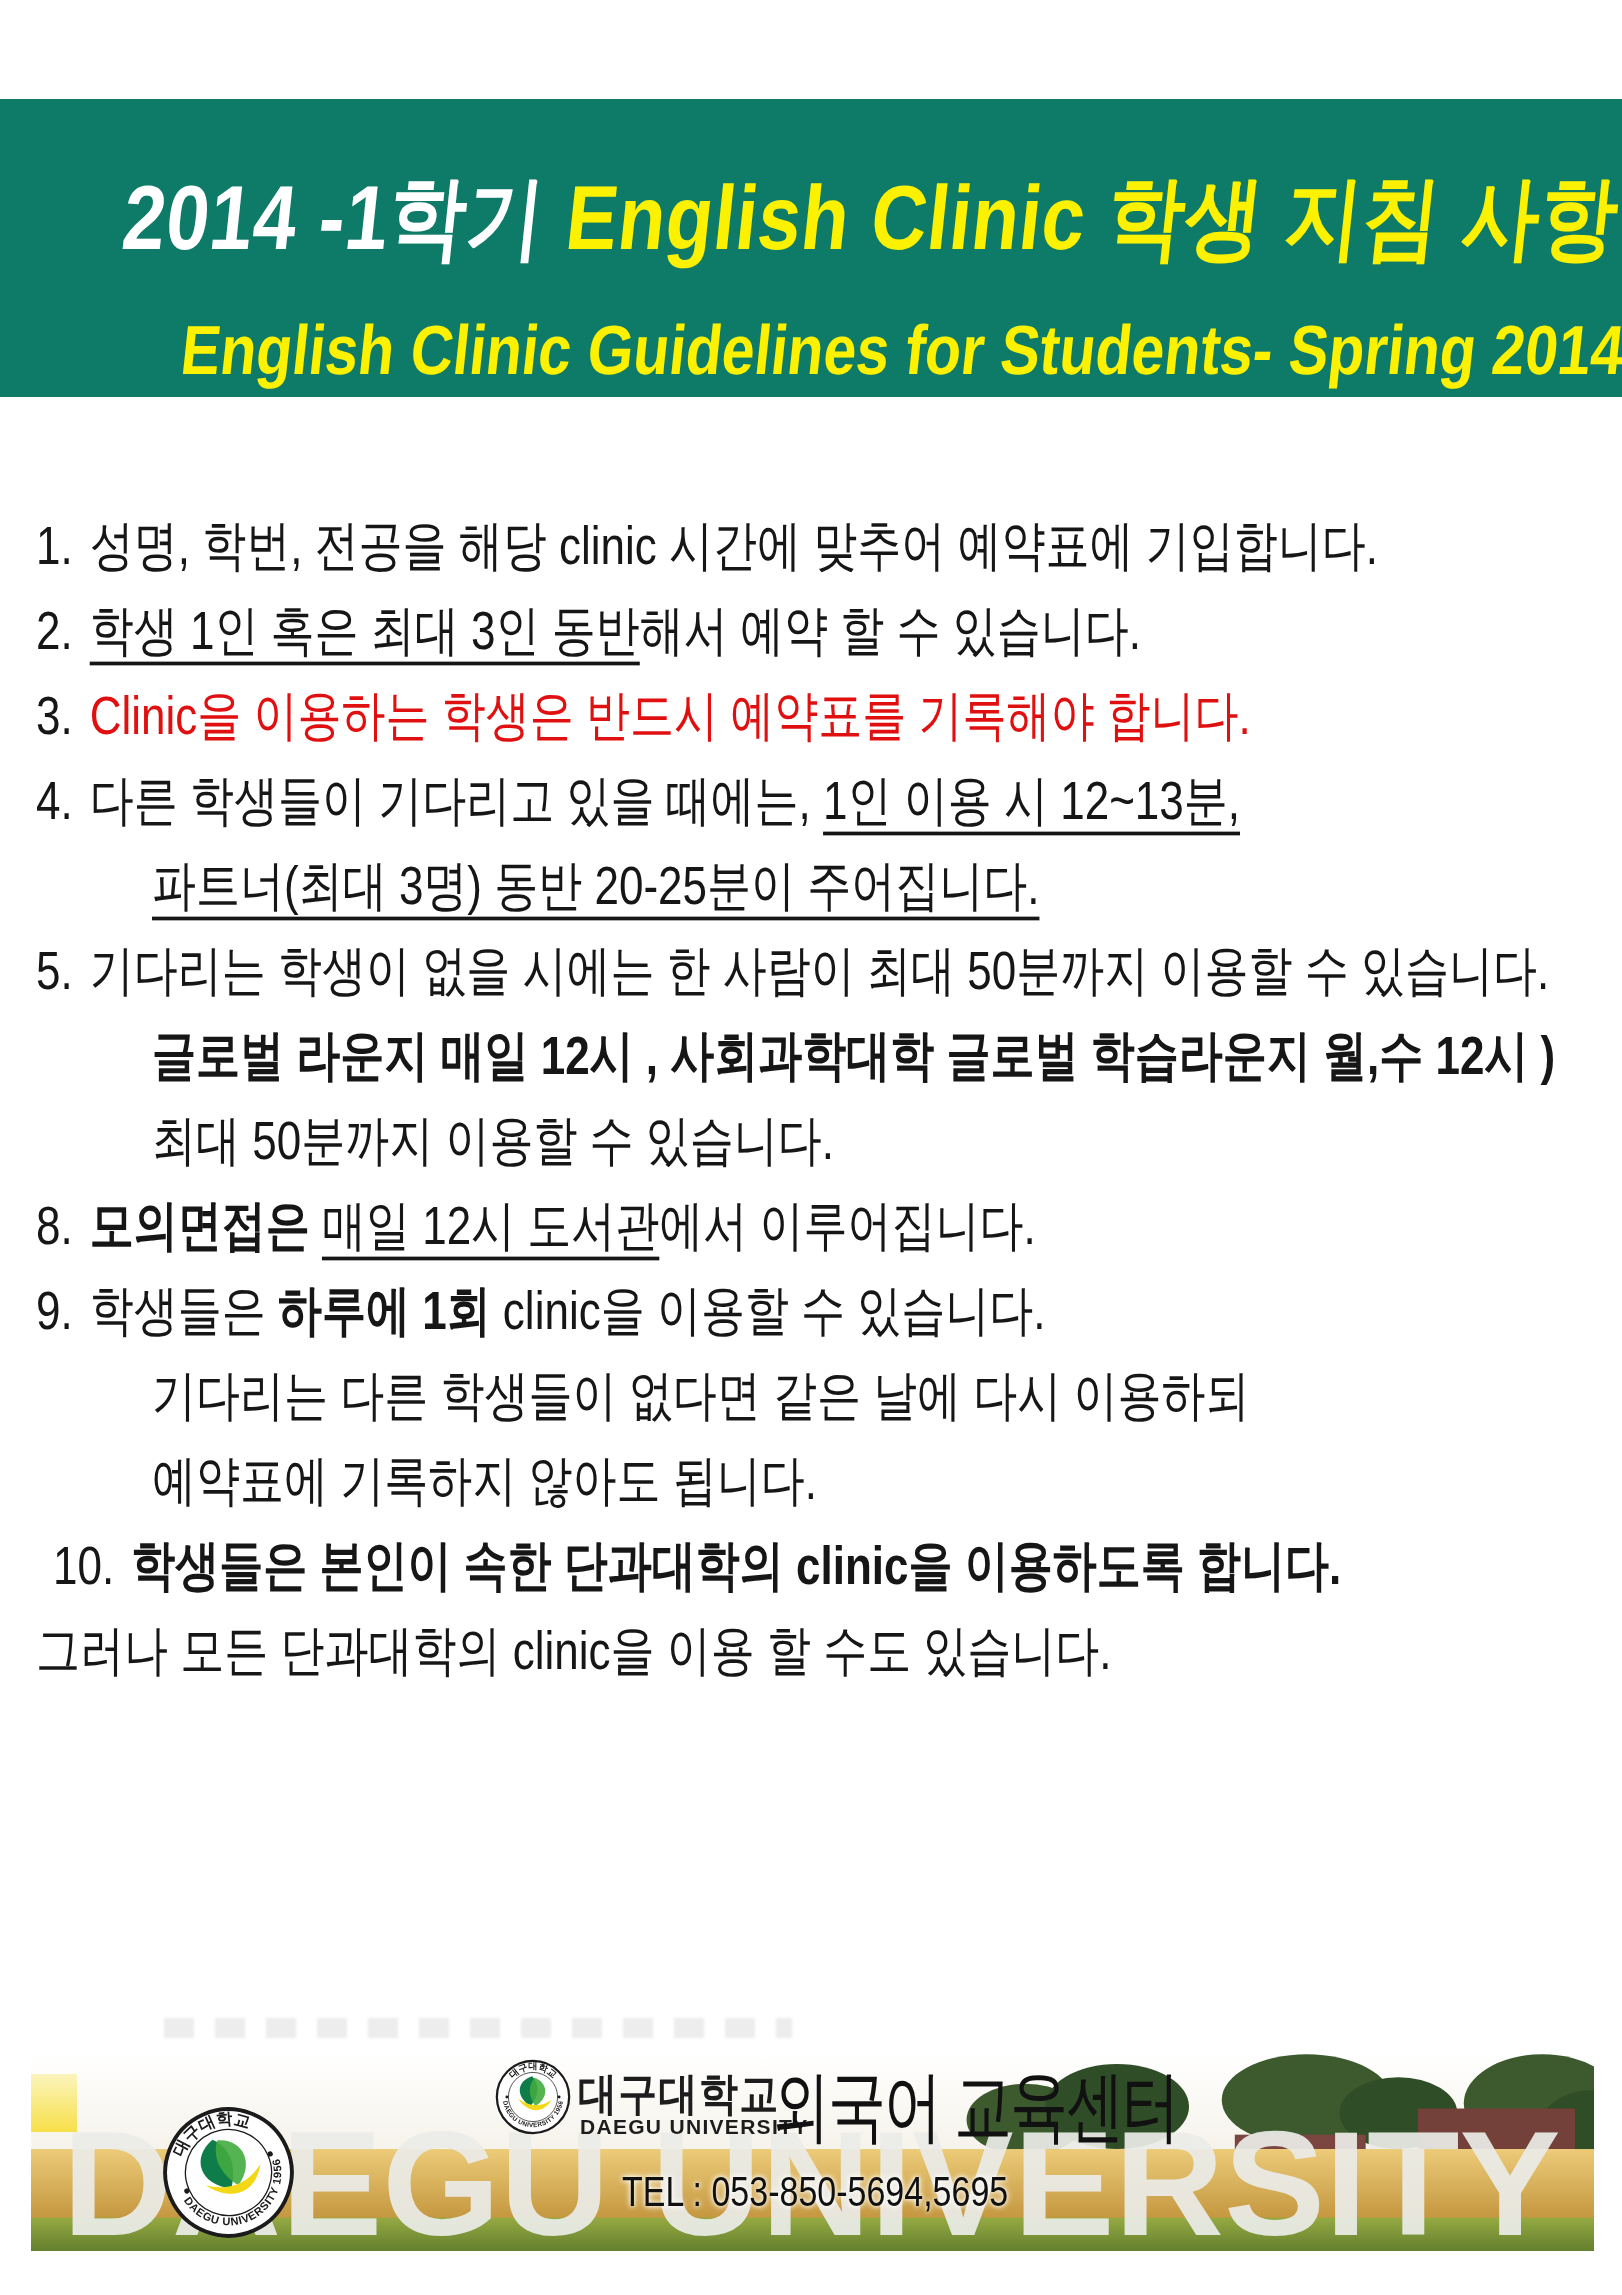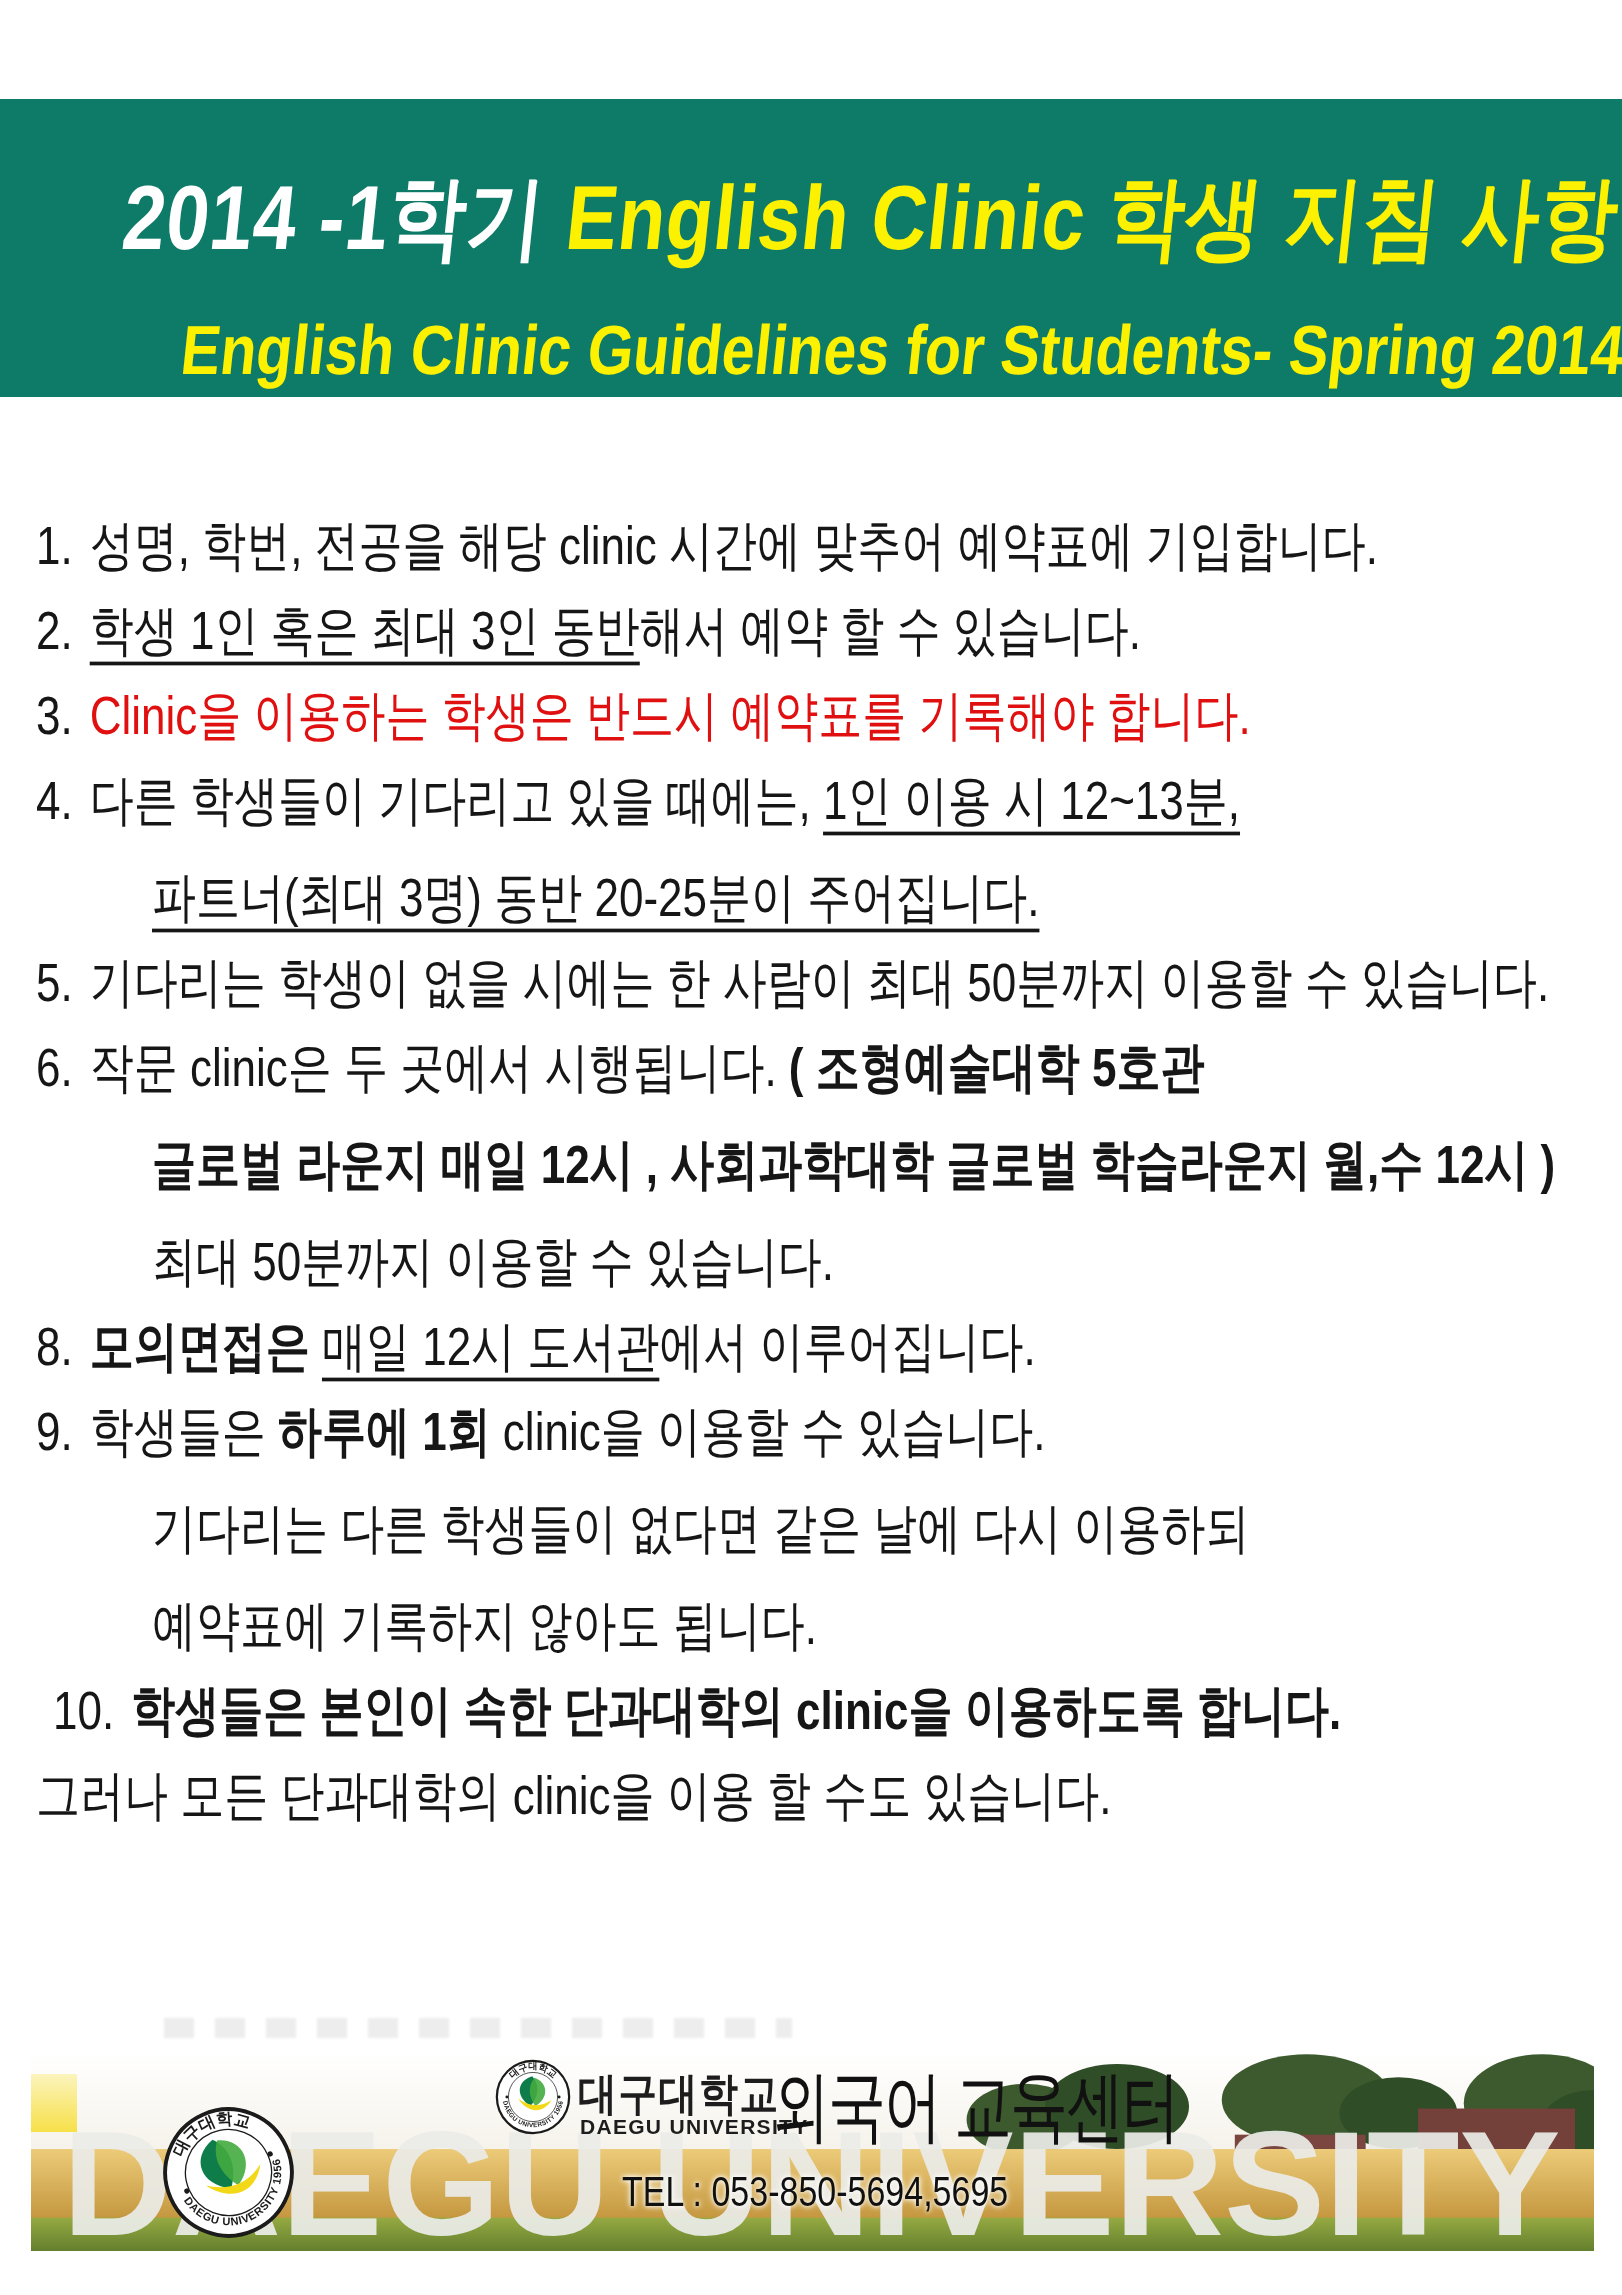--- a/index.html
+++ b/index.html
@@ -11,21 +11,21 @@
   .banner .t1{position:absolute;left:128px;top:73px;font-size:77px;font-weight:bold;line-height:1;
               white-space:nowrap;transform:skewX(-6deg) scaleY(1.18);transform-origin:left top;letter-spacing:0.7px;}
   .banner .t2{position:absolute;left:185px;top:217px;font-size:59px;font-weight:bold;line-height:1;
               white-space:nowrap;transform:skewX(-6deg) scaleY(1.18);transform-origin:left top;letter-spacing:0px;}
   .tw{color:#ffffff;} .ty{color:#FBF100;}
 
   
   .guidelines{position:absolute;left:0;top:507px;width:1623px;}
   .line{height:85px;line-height:85px;padding-left:36px;white-space:nowrap;font-size:44px;}
   .line .tall{display:inline-block;transform:scaleY(1.24);transform-origin:0 72%;}
-  .line.indent1{padding-left:152px;margin-top:12px;}
+  .line.indent1{padding-left:152px;}
   .line.indent2{}
   .line.item10{padding-left:53px;}
   .num{margin-right:17px;color:#161616;}
   .b{font-weight:bold;}
   .u{text-decoration:underline;text-decoration-thickness:3.3px;text-underline-offset:9.8px;}
 
   
   .ghost{position:absolute;left:164px;top:2018px;width:628px;height:19.6px;opacity:.10;filter:blur(1.3px);
          background:repeating-linear-gradient(90deg,#555 0 30px,transparent 30px 51px);}
   .photo{position:absolute;left:31px;top:2051px;width:1563px;height:200px;}
@@ -53,21 +53,20 @@
     <div class="t2 ty">English Clinic Guidelines for Students- Spring 2014</div>
   </div>
 
   <main class="guidelines">
       <div class="line"><span class="tall"><span class="num">1.</span><span><span>성명, 학번, 전공을 해당 clinic 시간에 맞추어 예약표에 기입합니다.</span></span></span></div>
       <div class="line"><span class="tall"><span class="num">2.</span><span><span class="u">학생 1인 혹은 최대 3인 동반</span><span>해서 예약 할 수 있습니다.</span></span></span></div>
       <div class="line"><span class="tall"><span class="num">3.</span><span style="color: rgb(224, 16, 16);"><span>Clinic을 이용하는 학생은 반드시 예약표를 기록해야 합니다.</span></span></span></div>
       <div class="line"><span class="tall"><span class="num">4.</span><span><span>다른 학생들이 기다리고 있을 때에는, </span><span class="u">1인 이용 시 12~13분,</span></span></span></div>
       <div class="line indent1"><span class="tall"><span><span class="u">파트너(최대 3명) 동반 20-25분이 주어집니다.</span></span></span></div>
       <div class="line"><span class="tall"><span class="num">5.</span><span><span>기다리는 학생이 없을 시에는 한 사람이 최대 50분까지 이용할 수 있습니다.</span></span></span></div>
-      <div class="line"><span class="tall"><span class="num">6.</span><span><span>작문 clinic은 두 곳에서 시행됩니다.  </span><span class="b">( 조형예술대학 5호관</span></span></span></div>
       <div class="line indent1"><span class="tall"><span><span class="b">글로벌 라운지 매일 12시 , 사회과학대학 글로벌 학습라운지 월,수 12시 )</span></span></span></div>
       <div class="line indent1"><span class="tall"><span><span>최대 50분까지 이용할 수 있습니다.</span></span></span></div>
       <div class="line"><span class="tall"><span class="num">8.</span><span><span class="b">모의면접은 </span><span class="u">매일 12시 도서관</span><span>에서 이루어집니다.</span></span></span></div>
       <div class="line"><span class="tall"><span class="num">9.</span><span><span>학생들은 </span><span class="b">하루에 1회</span><span> clinic을 이용할 수 있습니다.</span></span></span></div>
       <div class="line indent1"><span class="tall"><span><span>기다리는 다른 학생들이 없다면 같은 날에 다시 이용하되</span></span></span></div>
       <div class="line indent1"><span class="tall"><span><span>예약표에 기록하지 않아도 됩니다.</span></span></span></div>
       <div class="line item10"><span class="tall"><span class="num">10.</span><span><span class="b">학생들은 본인이 속한 단과대학의 clinic을 이용하도록 합니다.</span></span></span></div>
       <div class="line indent2"><span class="tall"><span><span>그러나 모든 단과대학의 clinic을 이용 할 수도 있습니다.</span></span></span></div>
     </main>
 

